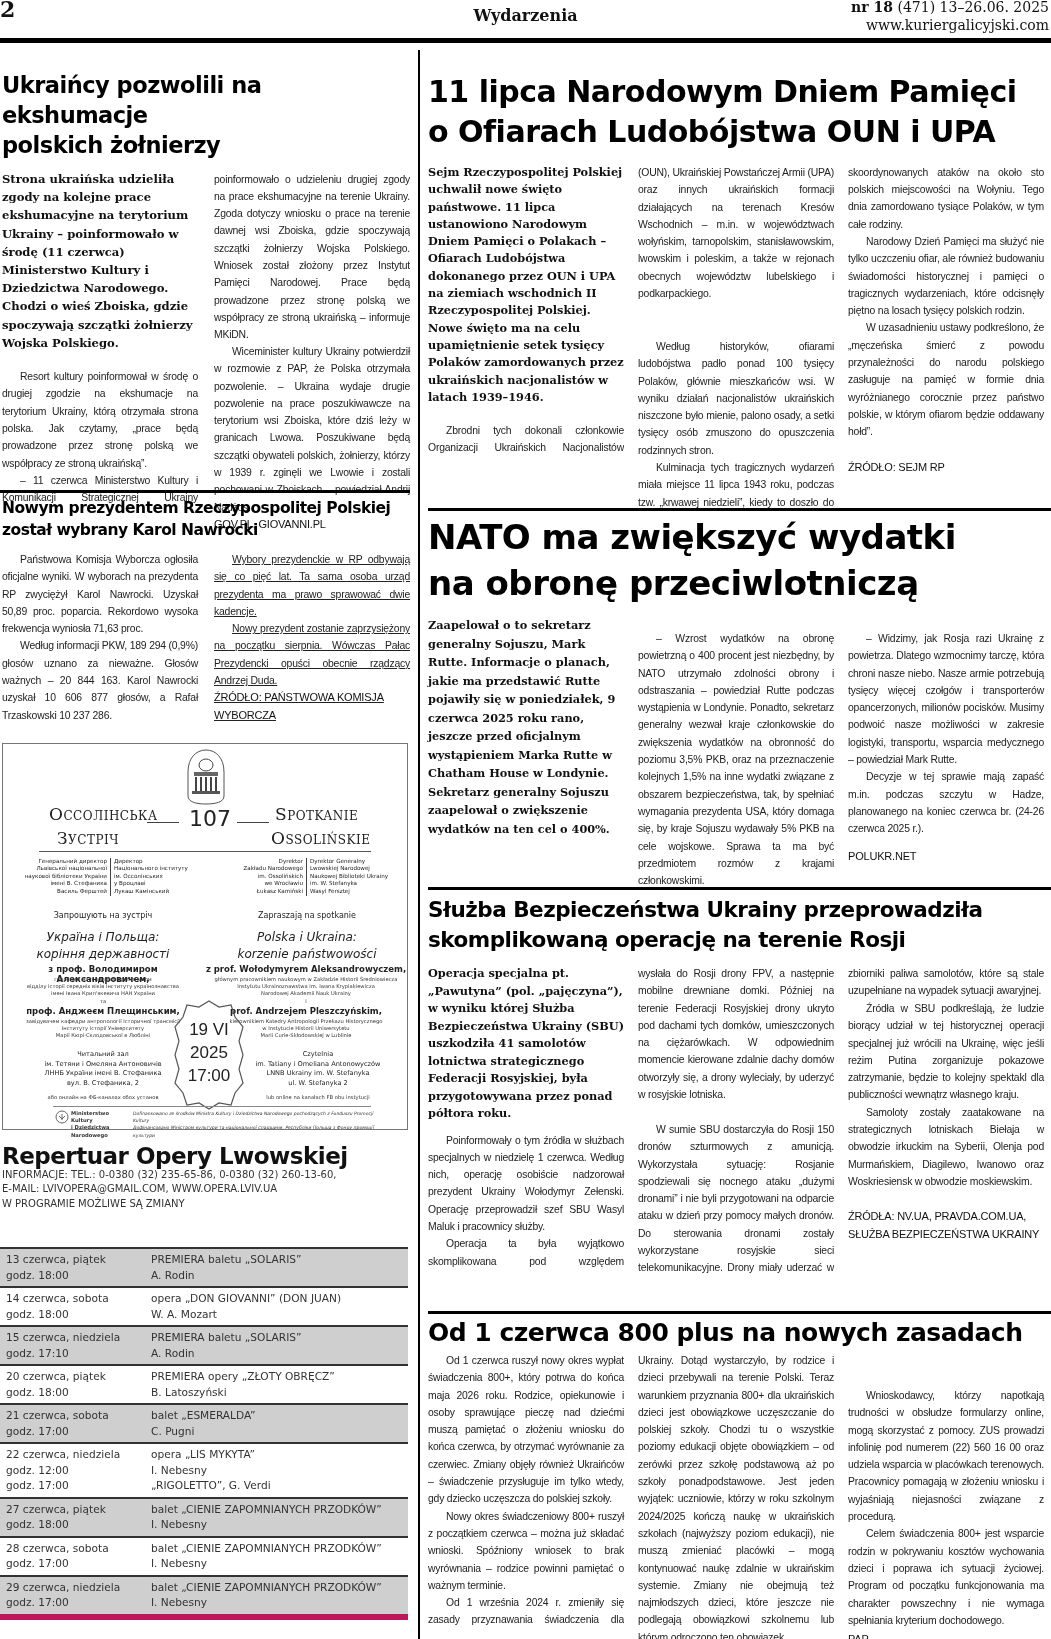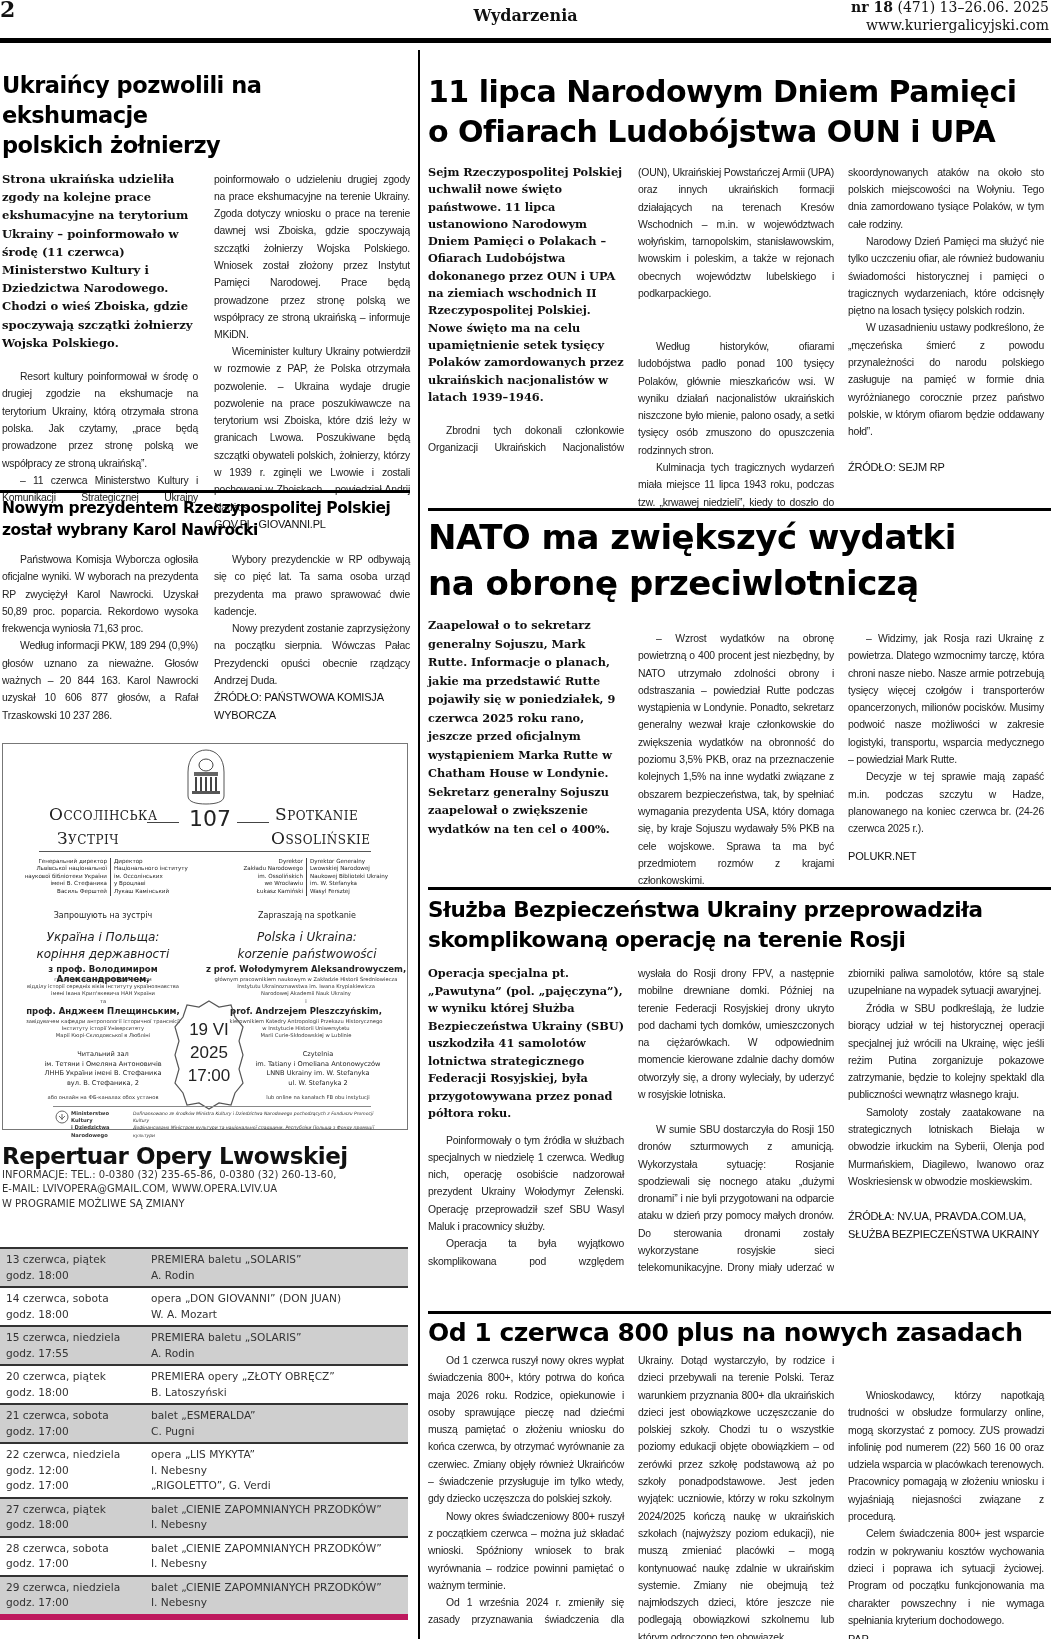--- a/index.html
+++ b/index.html
@@ -119,21 +119,21 @@
 <section class="abs" style="left:2px; top:497px; width:408px;">
   <h2 class="hl" style="font-size:15.5px; line-height:22px;">
     <span>Nowym prezydentem Rzeczypospolitej Polskiej</span><br>
     <span>został wybrany Karol Nawrocki</span>
   </h2>
   <div style="display:flex; gap:16px; margin-top:10px;">
     <div style="width:196px;" class="body">
       <p>Państwowa Komisja Wyborcza ogłosiła oficjalne wyniki. W wyborach na prezydenta RP zwyciężył Karol Nawrocki. Uzyskał 50,89 proc. poparcia. Rekordowo wysoka frekwencja wyniosła 71,63 proc.</p>
       <p>Według informacji PKW, 189 294 (0,9%) głosów uznano za nieważne. Głosów ważnych – 20 844 163. Karol Nawrocki uzyskał 10 606 877 głosów, a Rafał Trzaskowski 10 237 286.</p>
     </div>
-    <div style="width:196px;" class="body">
+    <div style="width:196px;text-decoration:underline;" class="body">
       <p>Wybory prezydenckie w RP odbywają się co pięć lat. Ta sama osoba urząd prezydenta ma prawo sprawować dwie kadencje.</p>
       <p>Nowy prezydent zostanie zaprzysiężony na początku sierpnia. Wówczas Pałac Prezydencki opuści obecnie rządzący Andrzej Duda.</p>
       <div class="src">
         <div>ŹRÓDŁO: PAŃSTWOWA KOMISJA</div>
         <div>WYBORCZA</div>
       </div>
     </div>
   </div>
 </section>
 
@@ -254,21 +254,21 @@
 A. Rodin</div>
     </div>
   <div class="oprow">
       <div class="d" style="white-space:pre-line;">14 czerwca, sobota
 godz. 18:00</div>
       <div class="e" style="white-space:pre-line;">opera „DON GIOVANNI” (DON JUAN)
 W. A. Mozart</div>
     </div>
   <div class="oprow gray">
       <div class="d" style="white-space:pre-line;">15 czerwca, niedziela
-godz. 17:55</div>
+godz. 17:10</div>
       <div class="e" style="white-space:pre-line;">PREMIERA baletu „SOLARIS”
 A. Rodin</div>
     </div>
   <div class="oprow">
       <div class="d" style="white-space:pre-line;">20 czerwca, piątek
 godz. 18:00</div>
       <div class="e" style="white-space:pre-line;">PREMIERA opery „ZŁOTY OBRĘCZ”
 B. Latoszyński</div>
     </div>
   <div class="oprow gray">

